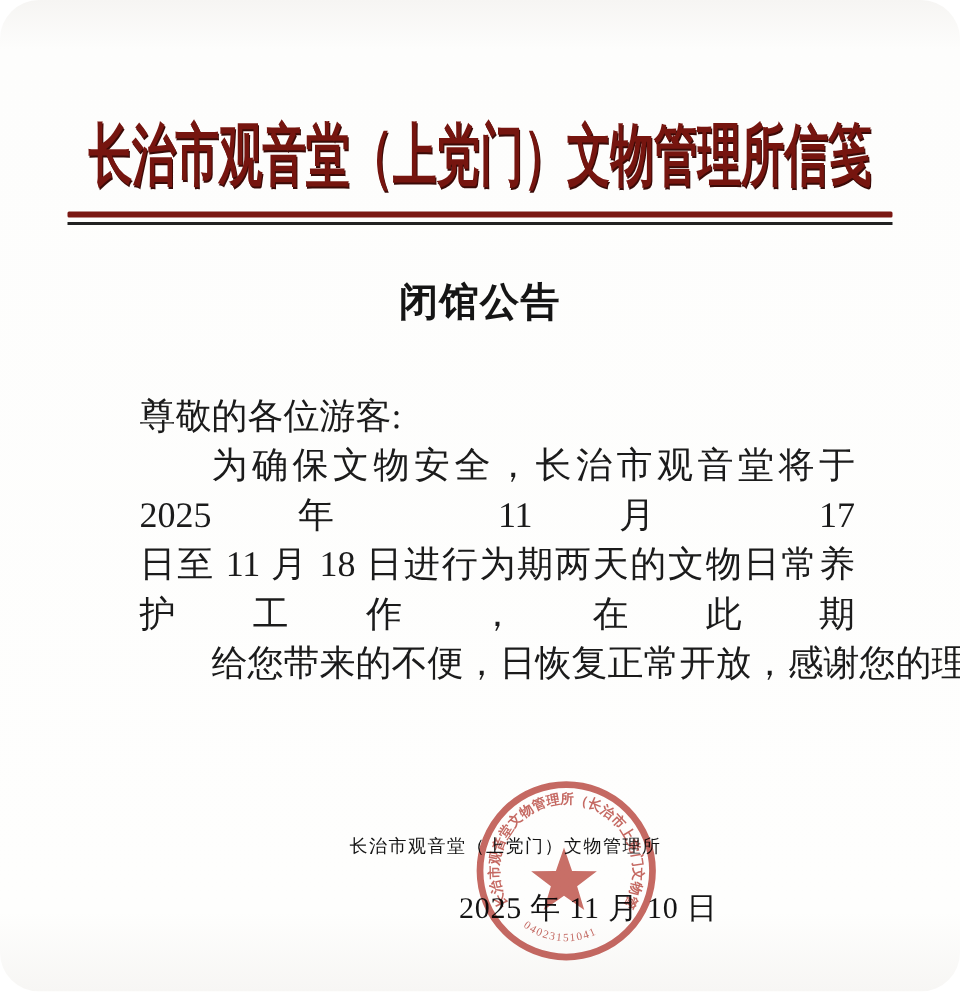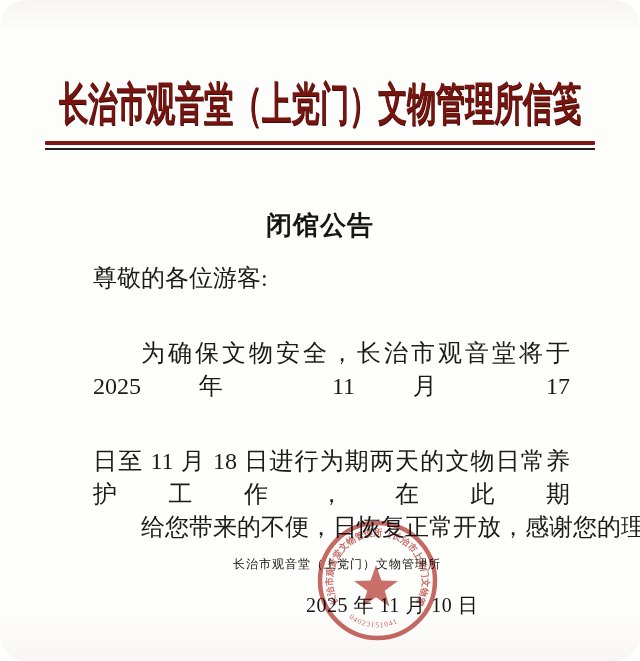--- a/index.html
+++ b/index.html
@@ -30,32 +30,30 @@
   .rule-black{
     position:absolute;top:148px;left:45px;width:550px;height:2px;
     background:#212121;
   }
   .notice-title{
     position:absolute;top:184px;left:0;right:0;
     text-align:center;
     font-size:26px;font-weight:bold;color:#151515;
     font-family:"Liberation Sans","DejaVu Sans",sans-serif;
     letter-spacing:1px;
-    margin-top:24px;
   }
   .body-block{
     position:absolute;top:262px;left:93px;width:477px;
     font-size:24px;line-height:33px;color:#1b1b1b;
   }
   .body-line{white-space:nowrap;}
   .jst{
     white-space:normal;
     text-align:justify;
     text-align-last:justify;
-    margin-top:42px;
   }
   .indent{text-indent:2em;}
   .signature-org{
     position:absolute;top:556px;left:233px;
     font-size:12px;color:#141414;letter-spacing:1px;white-space:nowrap;
   }
   .signature-date{
     position:absolute;top:592px;left:306px;
     font-size:20px;color:#141414;letter-spacing:0.5px;white-space:nowrap;
   }

